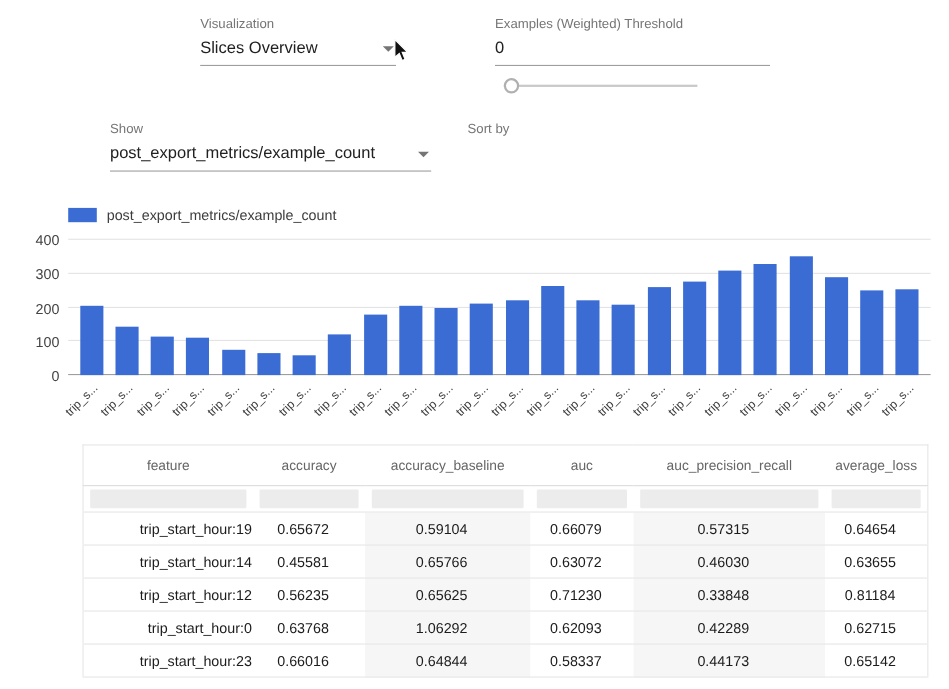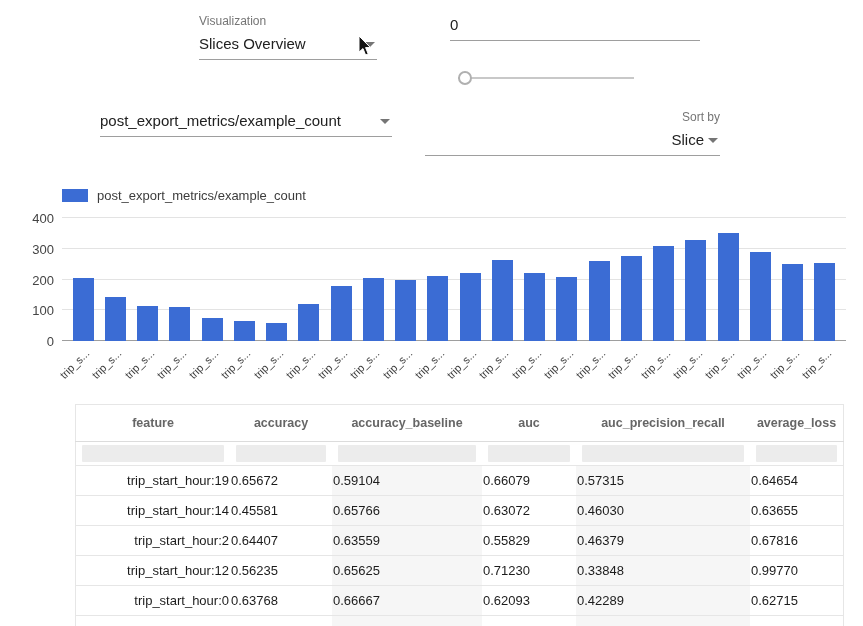--- a/index.html
+++ b/index.html
@@ -12,24 +12,24 @@
   .ctl-label { font-size:12px; line-height:14px; color:#757575; margin-bottom:5px; }
   .ctl-value {
     position:relative; font-size:15px; line-height:18px; color:#212121;
     padding:2px 16px 6px 0; border-bottom:1px solid #9e9e9e; white-space:nowrap;
   }
   .dd-arrow {
     position:absolute; right:2px; top:9px; width:0; height:0;
     border-left:5px solid transparent; border-right:5px solid transparent;
     border-top:5px solid #757575;
   }
-  #viz { left:199px; top:14px; width:178px; }
+  #viz { left:182px; top:14px; width:178px; }
   #threshold { left:450px; top:14px; width:250px; }
   #show { left:100px; top:110px; width:292px; }
-  #sort { left:425px; top:110px; width:295px;text-align:right; }
+  #sort { left:425px; top:110px; width:295px; }
 
   #cursor { position:absolute; left:358px; top:36px; z-index:5; }
 
   #slider { position:absolute; left:458px; top:70px; width:176px; height:16px; }
   .slider-track { position:absolute; left:0; right:0; top:7px; height:2px; background:#c8c8c8; }
   .slider-knob {
     position:absolute; left:0; top:1px; width:10px; height:10px;
     border:2px solid #b0b0b0; border-radius:50%; background:#fff;
   }
 
@@ -54,69 +54,67 @@
 
   #table-wrap { position:absolute; left:75px; top:404px; width:755px; }
   table { border-collapse:collapse; width:755px; background:#fff; border:1px solid #e6e6e6; table-layout:fixed; }
   th:nth-child(1), td:nth-child(1) { width:152px; }
   th:nth-child(2), td:nth-child(2) { width:100px; }
   th:nth-child(3), td:nth-child(3) { width:148px; }
   th:nth-child(4), td:nth-child(4) { width:92px; }
   th:nth-child(5), td:nth-child(5) { width:172px; }
   th:nth-child(6), td:nth-child(6) { width:91px; }
   th {
-    height:34px; font-size:12.5px; font-weight:bold; color:#666;
+    height:34px; font-size:12.5px; font-weight:normal; color:#666;
     border-bottom:1px solid #dcdcdc; text-align:center;
   }
   tr.filter-row td { border-bottom:1px solid #e6e6e6; padding:3px 6px; }
   .filter-box { height:17px; background:#ececec; border-radius:1px; }
   tbody td { height:27px; border-bottom:1px solid #e6e6e6; font-size:13px; color:#1c1c1c; }
   tbody td.feature { text-align:right; }
-  tbody td.num { text-align:left; padding-right:12px; }
+  tbody td.num { text-align:center; padding-right:12px; }
   tbody td:nth-child(3), tbody td:nth-child(5) { background:#f6f6f6; }
 </style>
 </head>
 <body>
 
 <div id="viz" class="ctl">
   <div class="ctl-label">Visualization</div>
   <div class="ctl-value">
     <span>Slices Overview</span>
     <span class="dd-arrow"></span>
   </div>
 </div>
 
 <svg id="cursor" width="15" height="21" viewBox="0 0 15 21">
   <polygon points="1,0 1,16 5,12.6 7.6,19 10.2,17.9 7.6,11.6 12.5,11.6" fill="#111" stroke="#fff" stroke-width="1"></polygon>
 </svg>
 
 <div id="threshold" class="ctl">
+  <div class="ctl-label">Examples (Weighted) Threshold</div>
   <div class="ctl-value">
     <span>0</span>
   </div>
 </div>
 
 <div id="slider">
   <div class="slider-track"></div>
   <div class="slider-knob"></div>
 </div>
 
 <div id="show" class="ctl">
+  <div class="ctl-label">Show</div>
   <div class="ctl-value">
     <span>post_export_metrics/example_count</span>
     <span class="dd-arrow"></span>
   </div>
 </div>
 
 <div id="sort" class="ctl">
   <div class="ctl-label">Sort by</div>
-  <div class="ctl-value">
-    <span>Slice</span>
-    <span class="dd-arrow"></span>
-  </div>
 </div>
 
 <div id="legend">
   <span class="legend-swatch" style="background: rgb(59, 108, 212);"></span>
   <span class="legend-label">post_export_metrics/example_count</span>
 </div>
 
 <div id="chart">
   <div id="yaxis">
       <div class="ytick" style="top: calc(100% - 7px);">0</div>
@@ -277,39 +275,31 @@
         </tr>
         <tr>
           <td class="feature">trip_start_hour:14</td>
           <td class="num">0.45581</td>
           <td class="num">0.65766</td>
           <td class="num">0.63072</td>
           <td class="num">0.46030</td>
           <td class="num">0.63655</td>
         </tr>
         <tr>
-          <td class="feature">trip_start_hour:2</td>
-          <td class="num">0.64407</td>
-          <td class="num">0.63559</td>
-          <td class="num">0.55829</td>
-          <td class="num">0.46379</td>
-          <td class="num">0.67816</td>
-        </tr>
-        <tr>
           <td class="feature">trip_start_hour:12</td>
           <td class="num">0.56235</td>
           <td class="num">0.65625</td>
           <td class="num">0.71230</td>
           <td class="num">0.33848</td>
-          <td class="num">0.99770</td>
+          <td class="num">0.81184</td>
         </tr>
         <tr>
           <td class="feature">trip_start_hour:0</td>
           <td class="num">0.63768</td>
-          <td class="num">0.66667</td>
+          <td class="num">1.06292</td>
           <td class="num">0.62093</td>
           <td class="num">0.42289</td>
           <td class="num">0.62715</td>
         </tr>
         <tr>
           <td class="feature">trip_start_hour:23</td>
           <td class="num">0.66016</td>
           <td class="num">0.64844</td>
           <td class="num">0.58337</td>
           <td class="num">0.44173</td>

